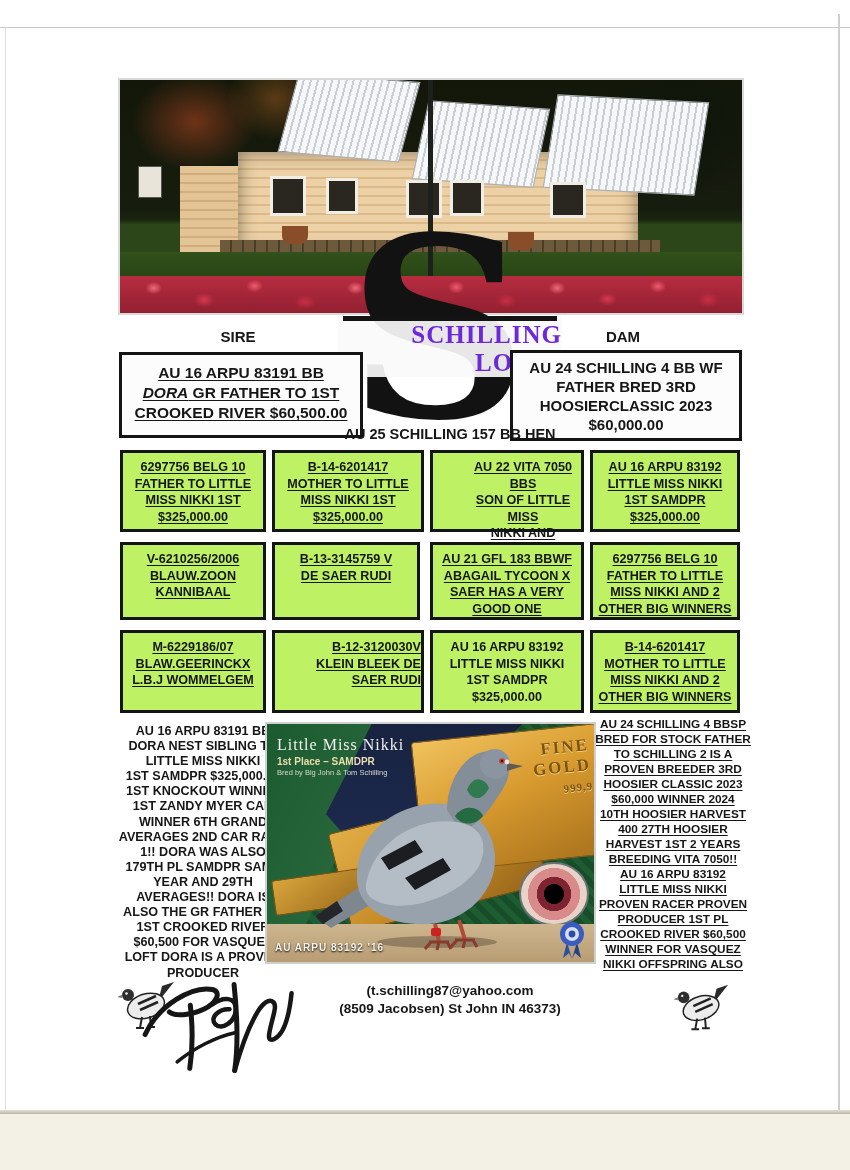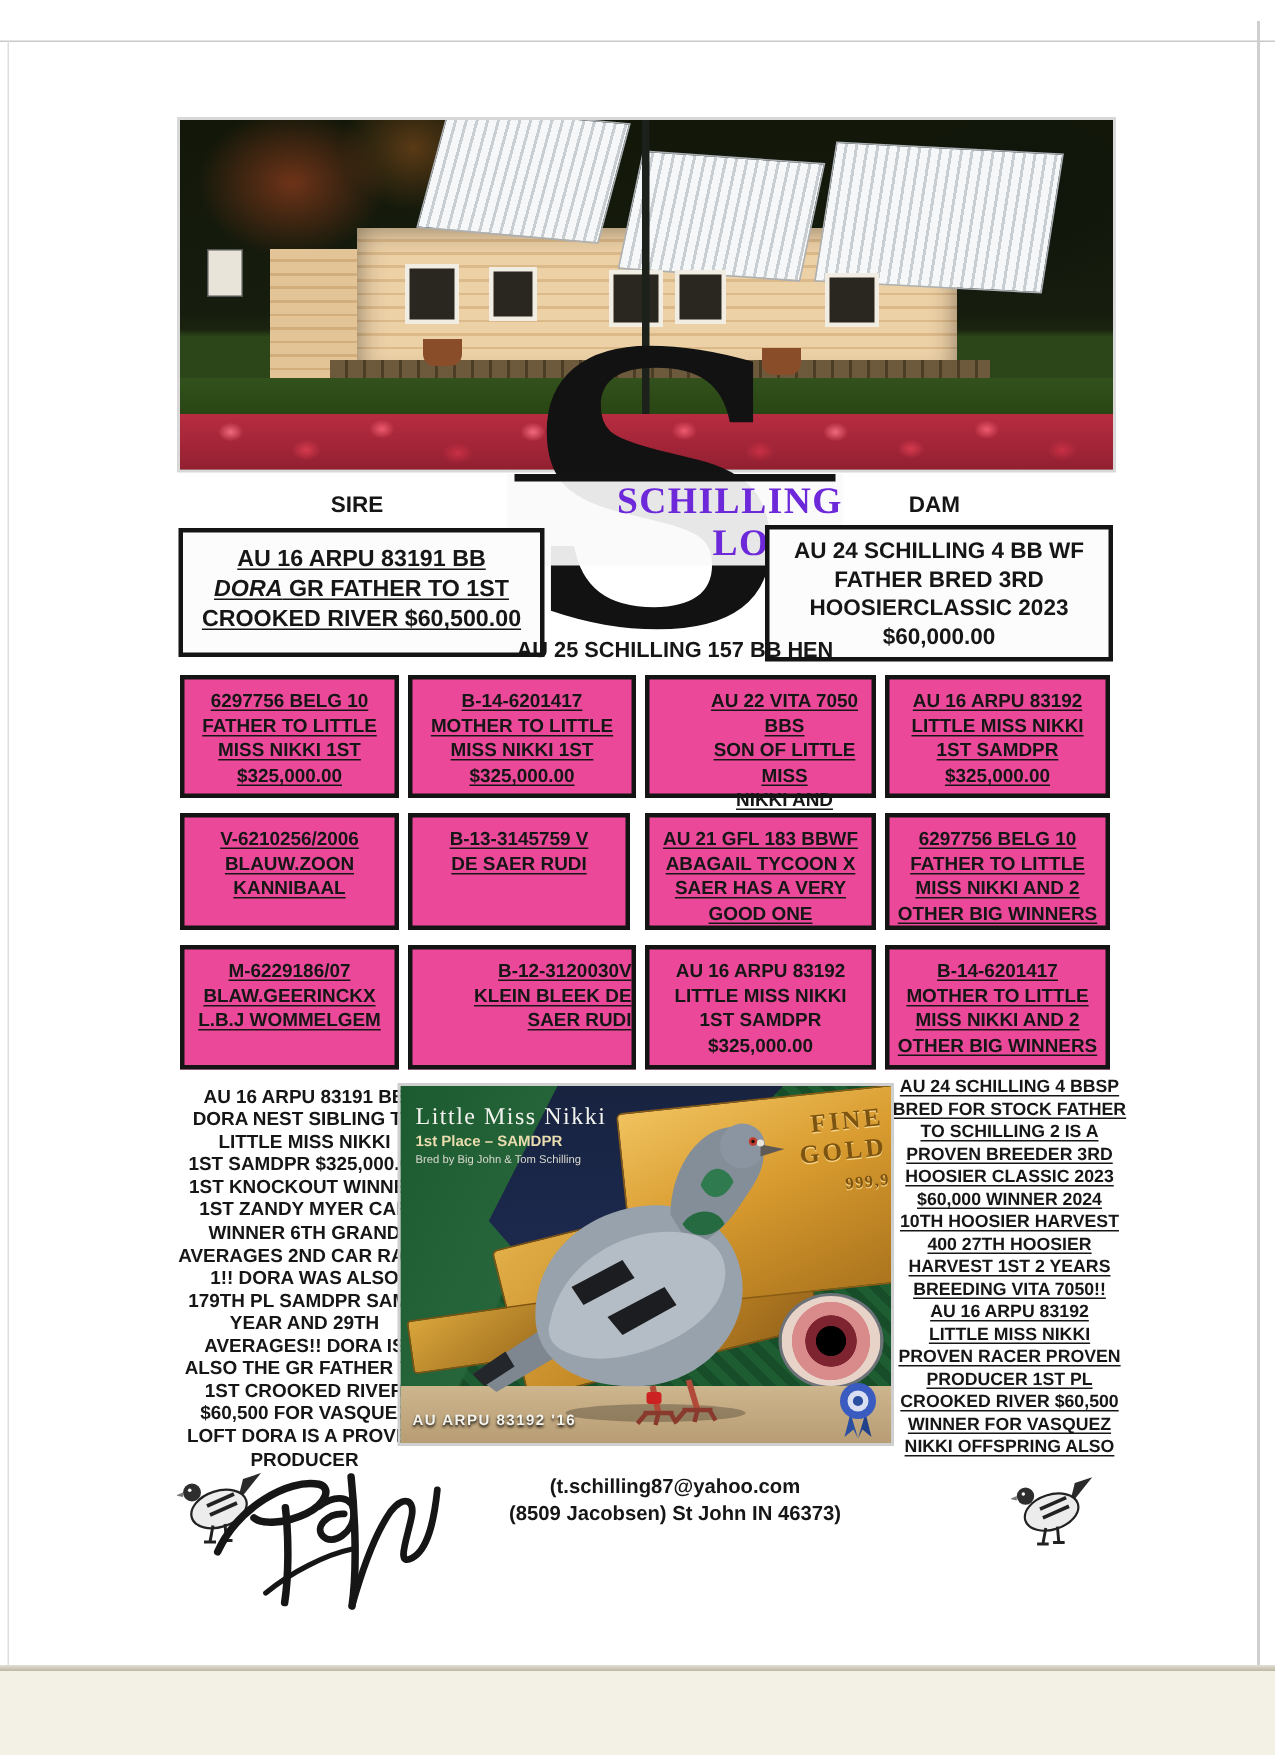--- a/index.html
+++ b/index.html
@@ -65,21 +65,21 @@
   .au25{left:290px;top:426px;width:320px;text-align:center;font-size:14.5px;font-weight:700;z-index:5;}
 
   
   .parent-label{font-size:15px;font-weight:700;text-align:center;}
   .pbox{border:3px solid #141414;background:#fcfcfc;text-align:center;z-index:4;
       font-weight:700;}
   .sire-box{left:119px;top:352px;width:238px;height:72px;font-size:15.5px;line-height:20px;padding-top:8px;}
   .sire-box .u{text-decoration:underline;text-underline-offset:2px;}
   .dam-box{left:510px;top:350px;width:226px;height:80px;font-size:15px;line-height:19px;padding-top:5px;}
 
-  .cell{border:3px solid #141414;background:#ec4899;text-align:center;font-weight:700;
+  .cell{border:3px solid #141414;background:#bef264;text-align:center;font-weight:700;
       font-size:12.6px;line-height:16.5px;padding-top:6px;box-sizing:border-box;z-index:4;}
   .cell div{text-decoration:underline;text-underline-offset:2px;}
   .cell.nounder div{text-decoration:none;}
 
   
   .note{font-weight:700;text-align:center;}
   .note-left{left:112px;top:724px;width:182px;font-size:12.6px;line-height:15.1px;}
   .note-right{left:595px;top:717px;width:156px;font-size:11.8px;line-height:15px;}
   .note-right div{text-decoration:underline;text-underline-offset:2px;}
 

